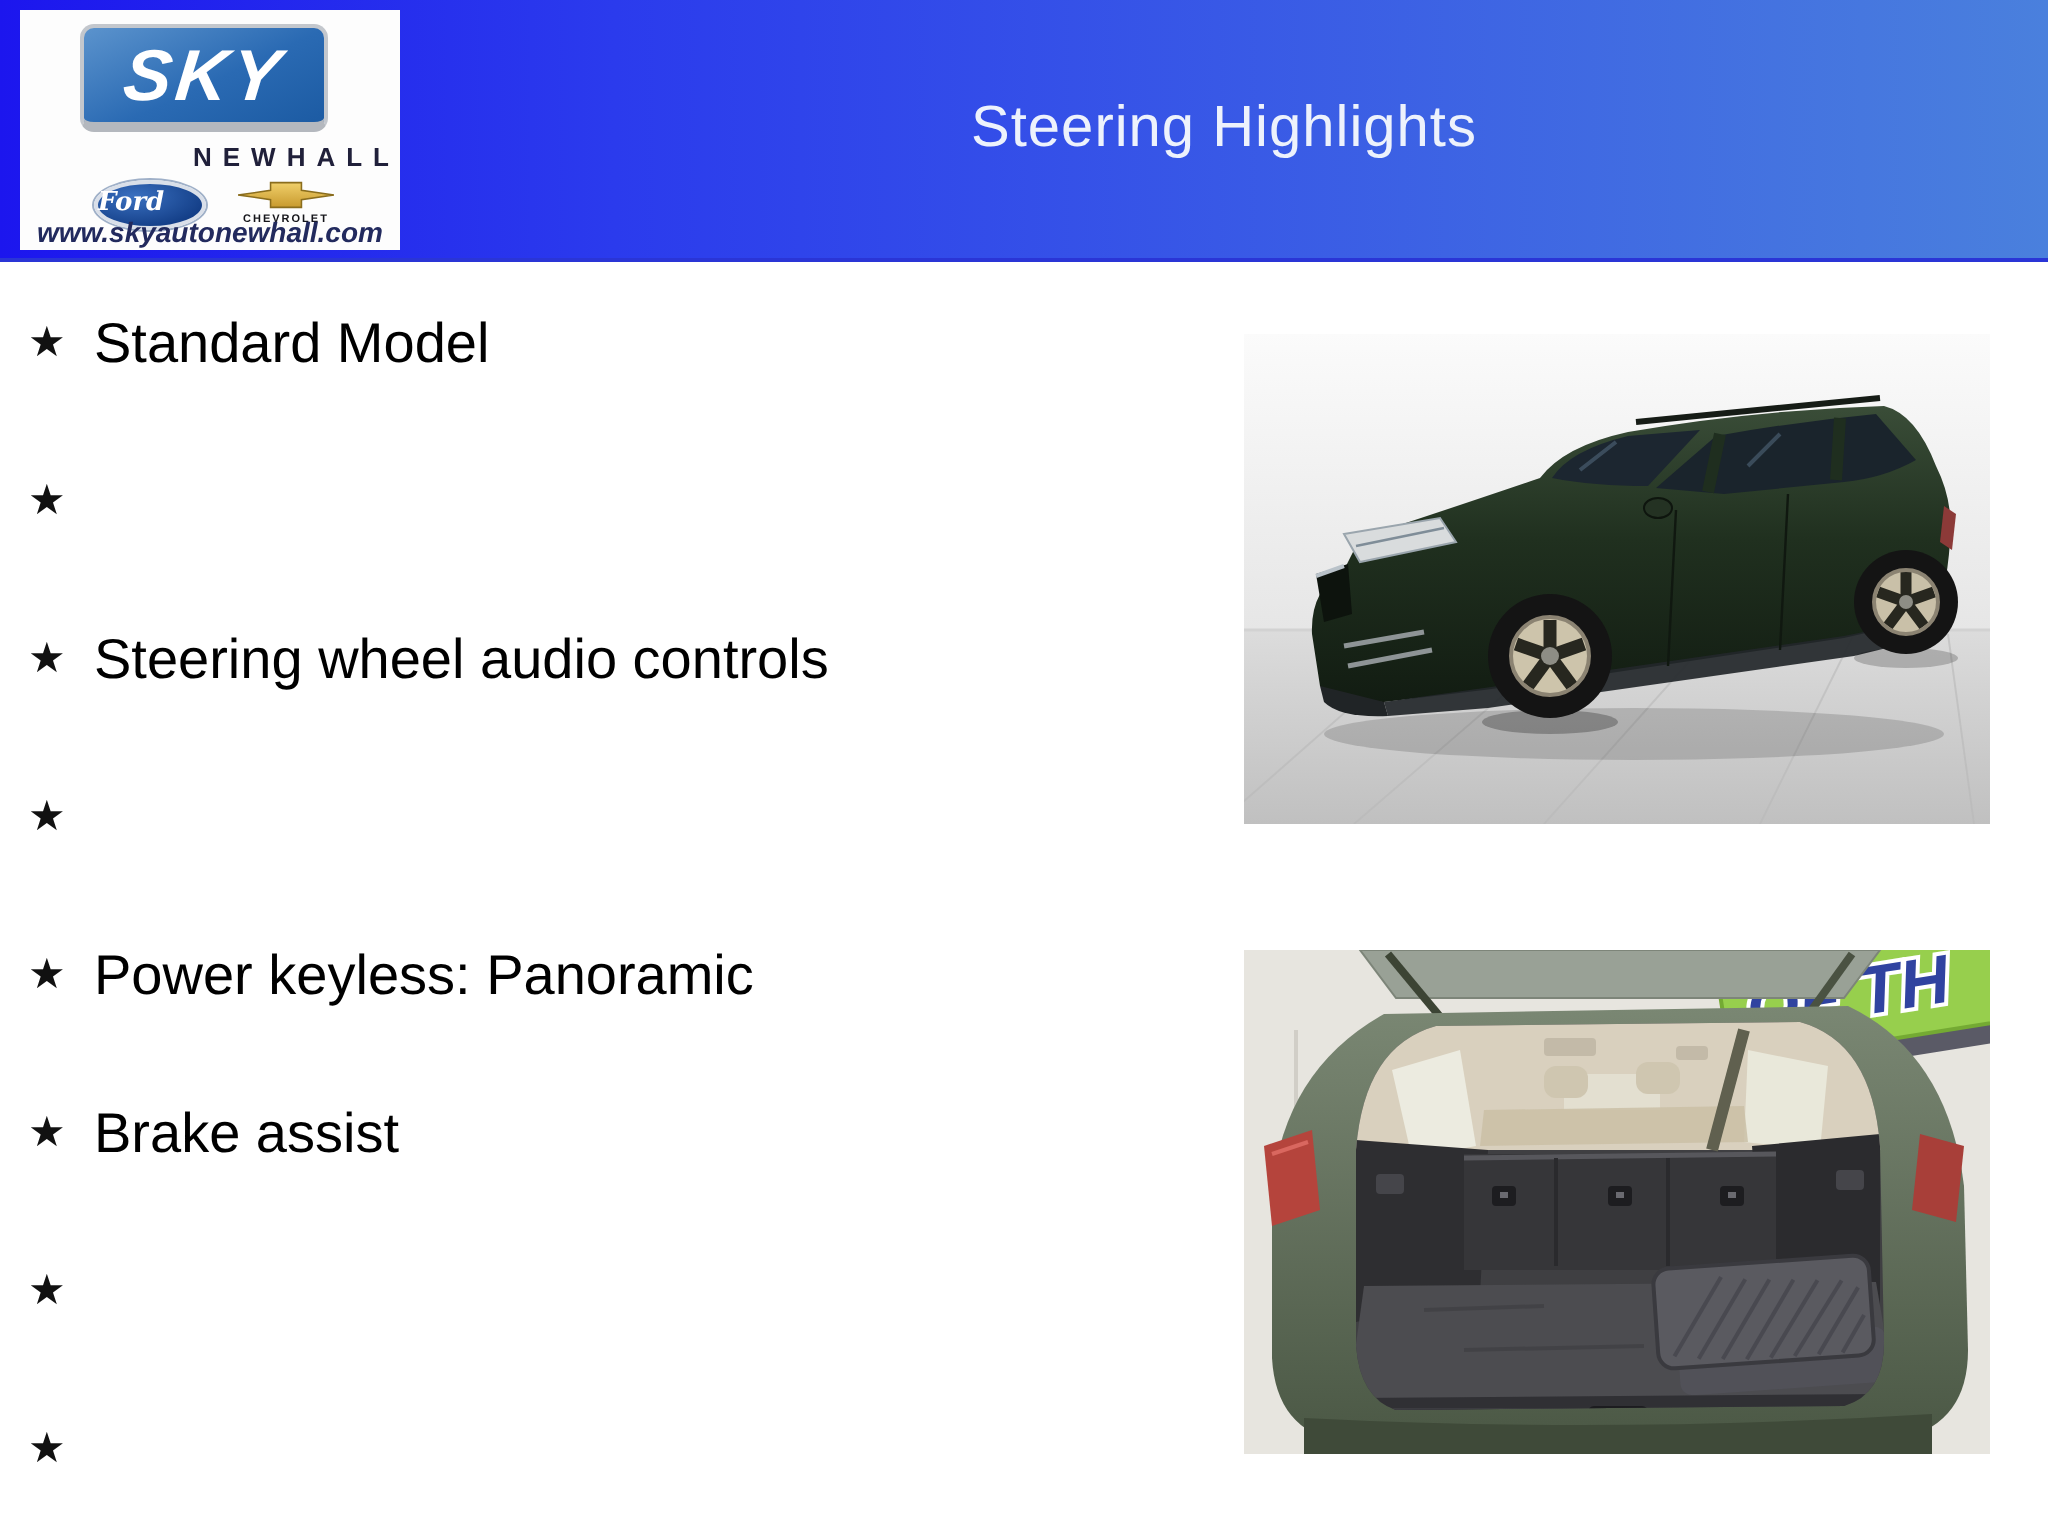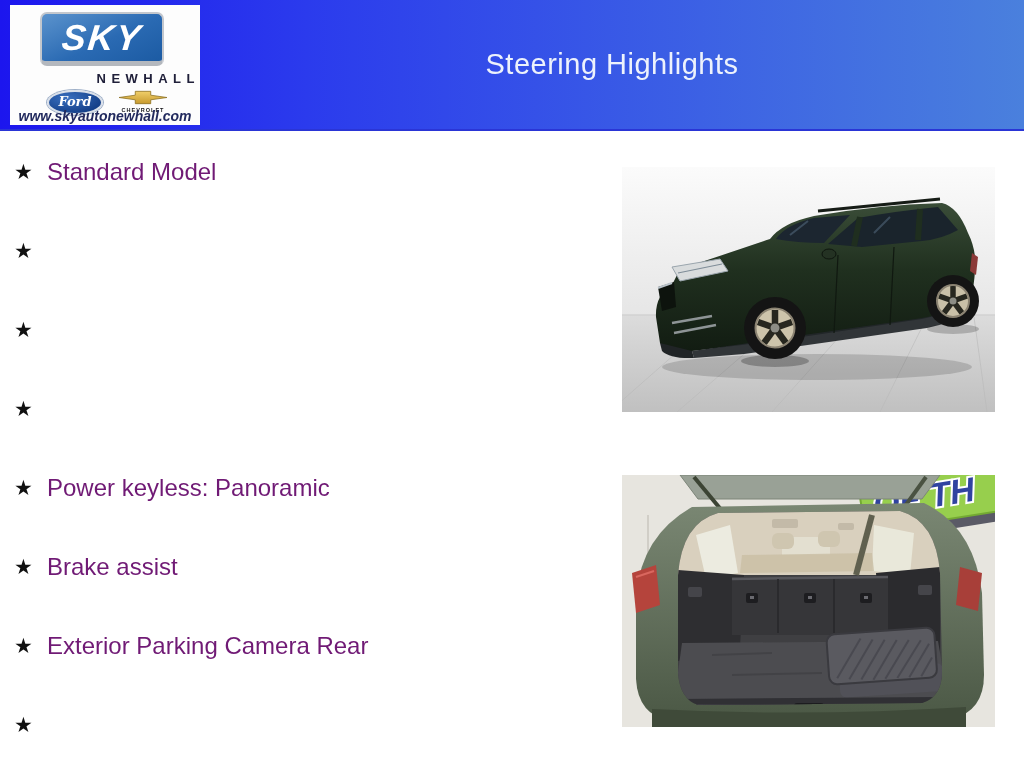--- a/index.html
+++ b/index.html
@@ -20,35 +20,35 @@
            border:2px solid #c3c7cd;border-bottom:5px solid #b4b8be;box-sizing:border-box;
            background:linear-gradient(155deg,#5b93cd 0%,#2a6ab3 55%,#1c5ba3 100%);
            display:flex;align-items:center;justify-content:center;}
   .sky-box span{font-size:36px;font-weight:800;font-style:italic;color:#ffffff;
                 letter-spacing:2px;transform:skewX(-6deg);line-height:1;}
   .newhall{position:absolute;left:0;right:0;top:66px;text-align:right;font-size:13px;
            font-weight:700;letter-spacing:5.5px;text-indent:5.5px;color:#20203a;}
   .ford-oval{position:absolute;left:37px;top:85px;width:56px;height:25px;border-radius:50%;
              background:radial-gradient(ellipse at 35% 30%,#3a70c0,#143f88 75%);
              border:2px solid #d9dfe9;box-shadow:0 0 0 1px #9fb0c8;box-sizing:border-box;
-             display:flex;align-items:center;justify-content:center;}
+             display:flex;align-items:center;}
   .ford-oval span{font-family:"DejaVu Serif",serif;font-style:italic;font-weight:700;
                   font-size:13px;color:#ffffff;transform:translateY(-1px);}
   .chevy{position:absolute;left:106px;top:84px;width:54px;text-align:center;}
   .chevy .bowtie{display:block;margin:0 auto;}
   .chevy span{display:block;margin-top:1px;font-size:5.5px;font-weight:700;
               letter-spacing:1px;color:#15151a;}
   .website{position:absolute;left:0;right:0;bottom:1px;text-align:center;
            font-style:italic;font-weight:700;font-size:14px;color:#222a5e;}
 
   
   .highlights{position:absolute;left:12px;top:132px;margin:0;padding:0;list-style:none;}
   .highlights li{height:79px;display:flex;align-items:center;}
   .star{flex:0 0 33px;font-size:21px;color:#111;padding-left:2px;line-height:1;}
-  .hl-text{font-size:24px;color:#701a75;line-height:1;}
+  .hl-text{font-size:28px;color:#000000;line-height:1;}
 
   
   .photo{position:absolute;margin:0;padding:0;}
   .photo svg{display:block;}
   .photo-exterior{left:622px;top:167px;width:373px;height:245px;}
   .photo-cargo{left:622px;top:475px;width:373px;height:252px;}
 </style>
 </head>
 <body>
 
@@ -85,35 +85,35 @@
   <ul class="highlights">
     <li>
         <span class="star">★</span>
         <span class="hl-text">Standard Model</span>
       </li>
     <li>
         <span class="star">★</span>
       </li>
     <li>
         <span class="star">★</span>
+        <span class="hl-text">Steering wheel audio controls</span>
       </li>
     <li>
         <span class="star">★</span>
       </li>
     <li>
         <span class="star">★</span>
         <span class="hl-text">Power keyless: Panoramic</span>
       </li>
     <li>
         <span class="star">★</span>
         <span class="hl-text">Brake assist</span>
       </li>
     <li>
         <span class="star">★</span>
-        <span class="hl-text">Exterior Parking Camera Rear</span>
       </li>
     <li>
         <span class="star">★</span>
       </li>
   </ul>
 
   <figure class="photo photo-exterior" aria-label="Dark green SUV, front three-quarter studio photo on gray floor">
     <svg width="373" height="245" viewBox="0 0 373 245">
       <defs>
         <linearGradient id="xw" x1="0" y1="0" x2="0" y2="1">

